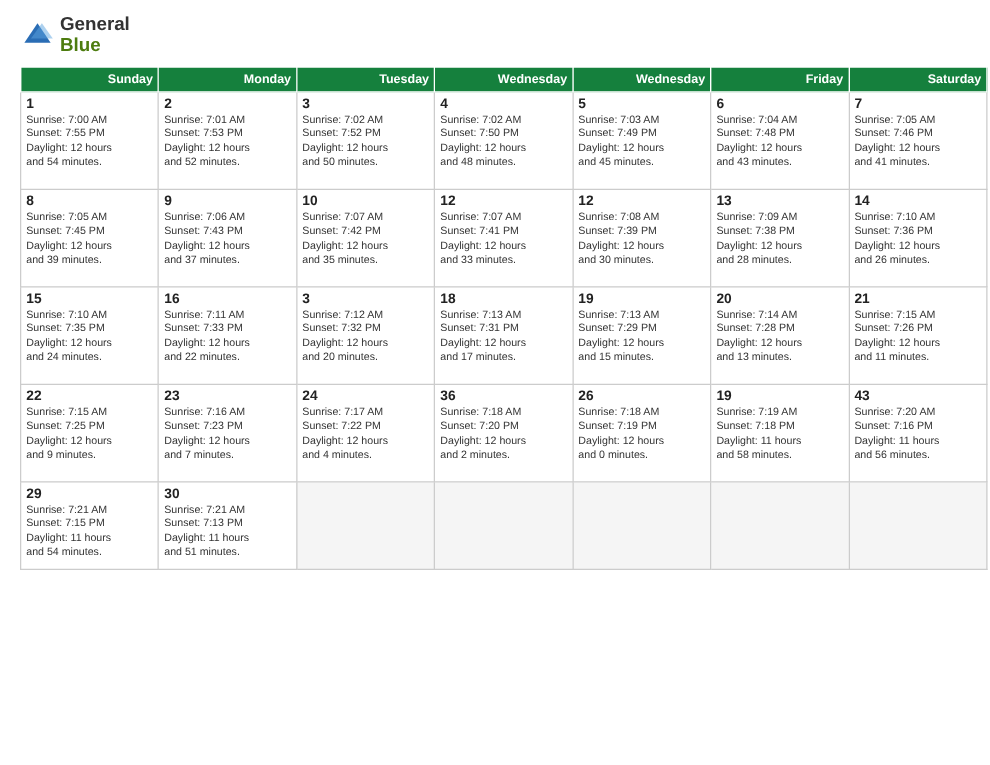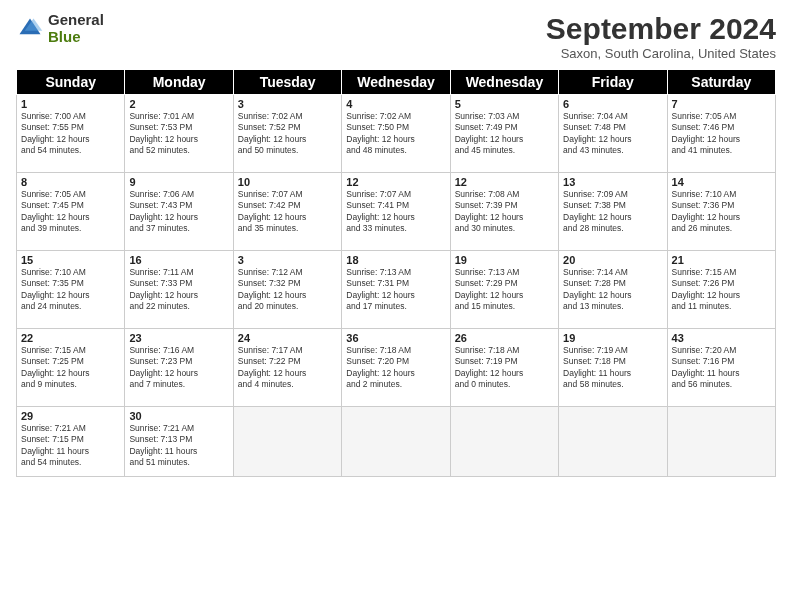--- a/index.html
+++ b/index.html
@@ -6,21 +6,21 @@
     body {
       font-family: Arial, sans-serif;
       background: #fff;
       width: 792px;
       height: 612px;
       overflow: hidden;
     }
     .page {
       width: 792px;
       height: 612px;
-      padding: 12px 16px 10px 16px;
+      padding: 12px 2px 10px 16px;
       background: #fff;
     }
     .header {
       display: flex;
       justify-content: space-between;
       align-items: flex-start;
       margin-bottom: 8px;
     }
     .logo {
       display: flex;
@@ -57,26 +57,26 @@
     .location {
       font-size: 13px;
       color: #555;
     }
     .calendar {
       width: 100%;
       border-collapse: collapse;
       table-layout: fixed;
     }
     .calendar th {
-      background: #000000;
+      background: #15803d;
       color: #fff;
-      font-size: 14px;
+      font-size: 10px;
       font-weight: bold;
       padding: 4px 4px;
-      text-align: center;
+      text-align: right;
       border: 1px solid #fff;
     }
     .calendar td {
       vertical-align: top;
       border: 1px solid #ccc;
       padding: 3px 4px;
       font-size: 9px;
       color: #333;
       height: 78px;
       background: #fff;
@@ -108,24 +108,20 @@
     <div class="logo">
       <svg class="logo-icon" viewBox="0 0 32 32">
         <polygon points="16,4 28,22 4,22" fill="#2a6db5"></polygon>
         <polygon points="20,4 30,18 10,18" fill="#5ba3e0" opacity="0.5"></polygon>
       </svg>
       <div class="logo-text">
         <span class="logo-general">General</span>
         <span class="logo-blue">Blue</span>
       </div>
     </div>
-    <div class="title-block">
-      <div class="month-title">September 2024</div>
-      <div class="location">Saxon, South Carolina, United States</div>
-    </div>
   </div>
 
   <table class="calendar">
     <thead>
       <tr>
         <th>Sunday</th>
         <th>Monday</th>
         <th>Tuesday</th>
         <th>Wednesday</th>
         <th>Wednesday</th>

